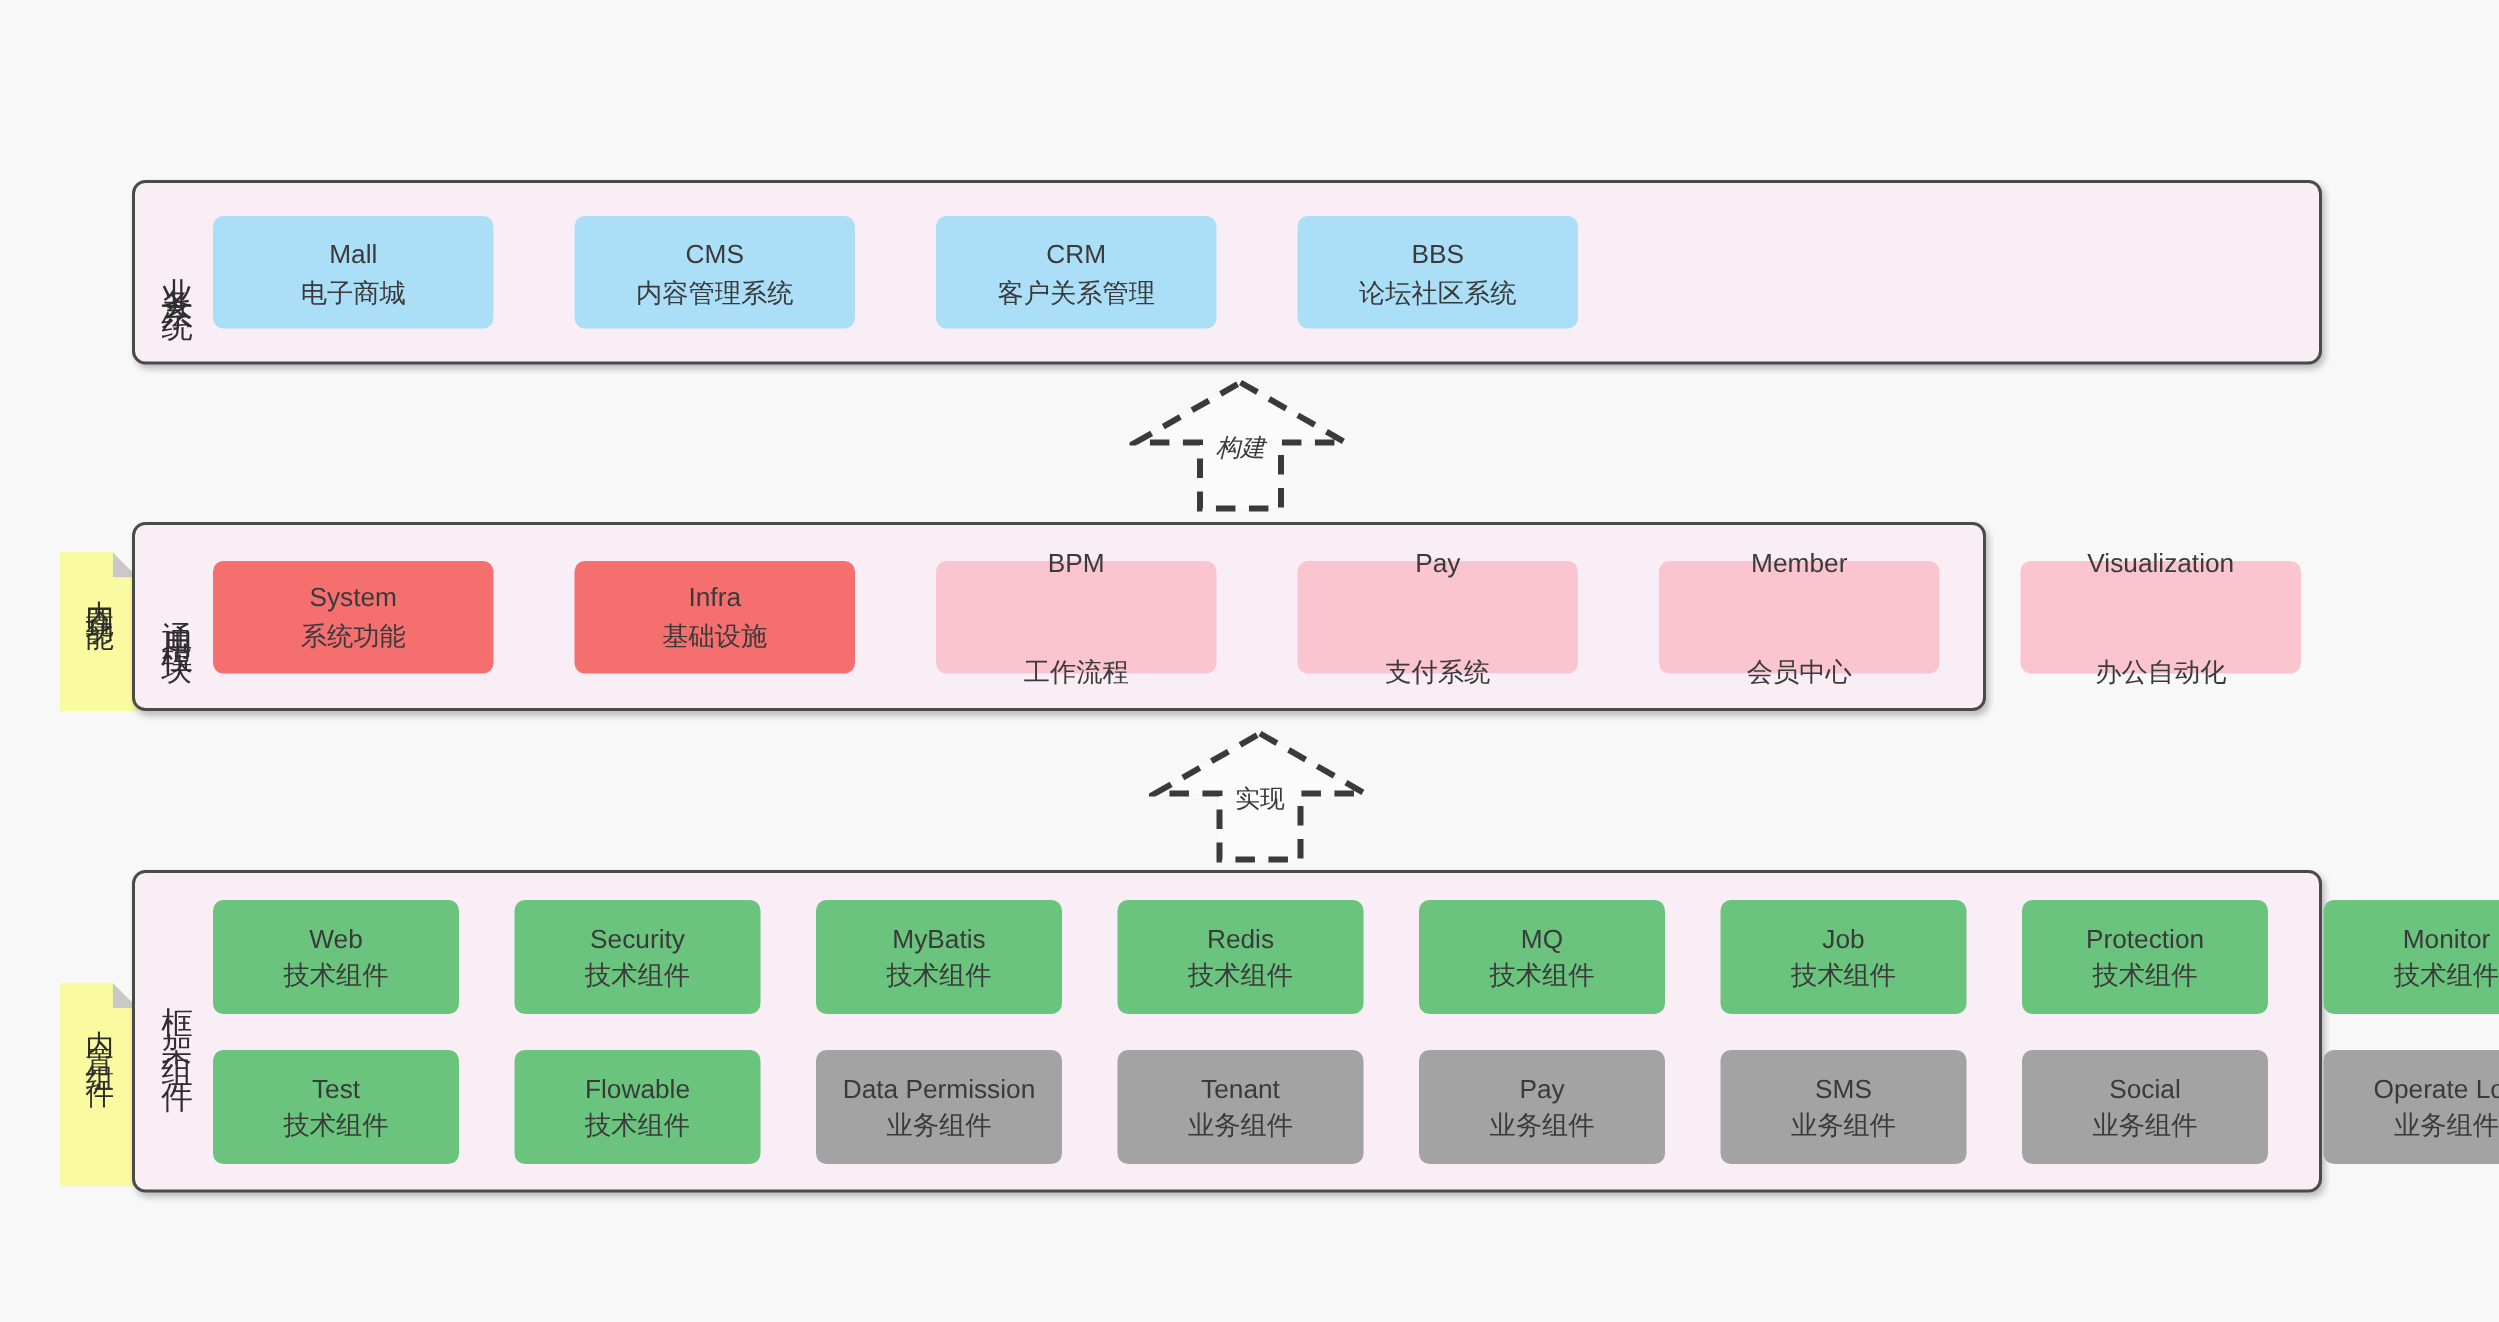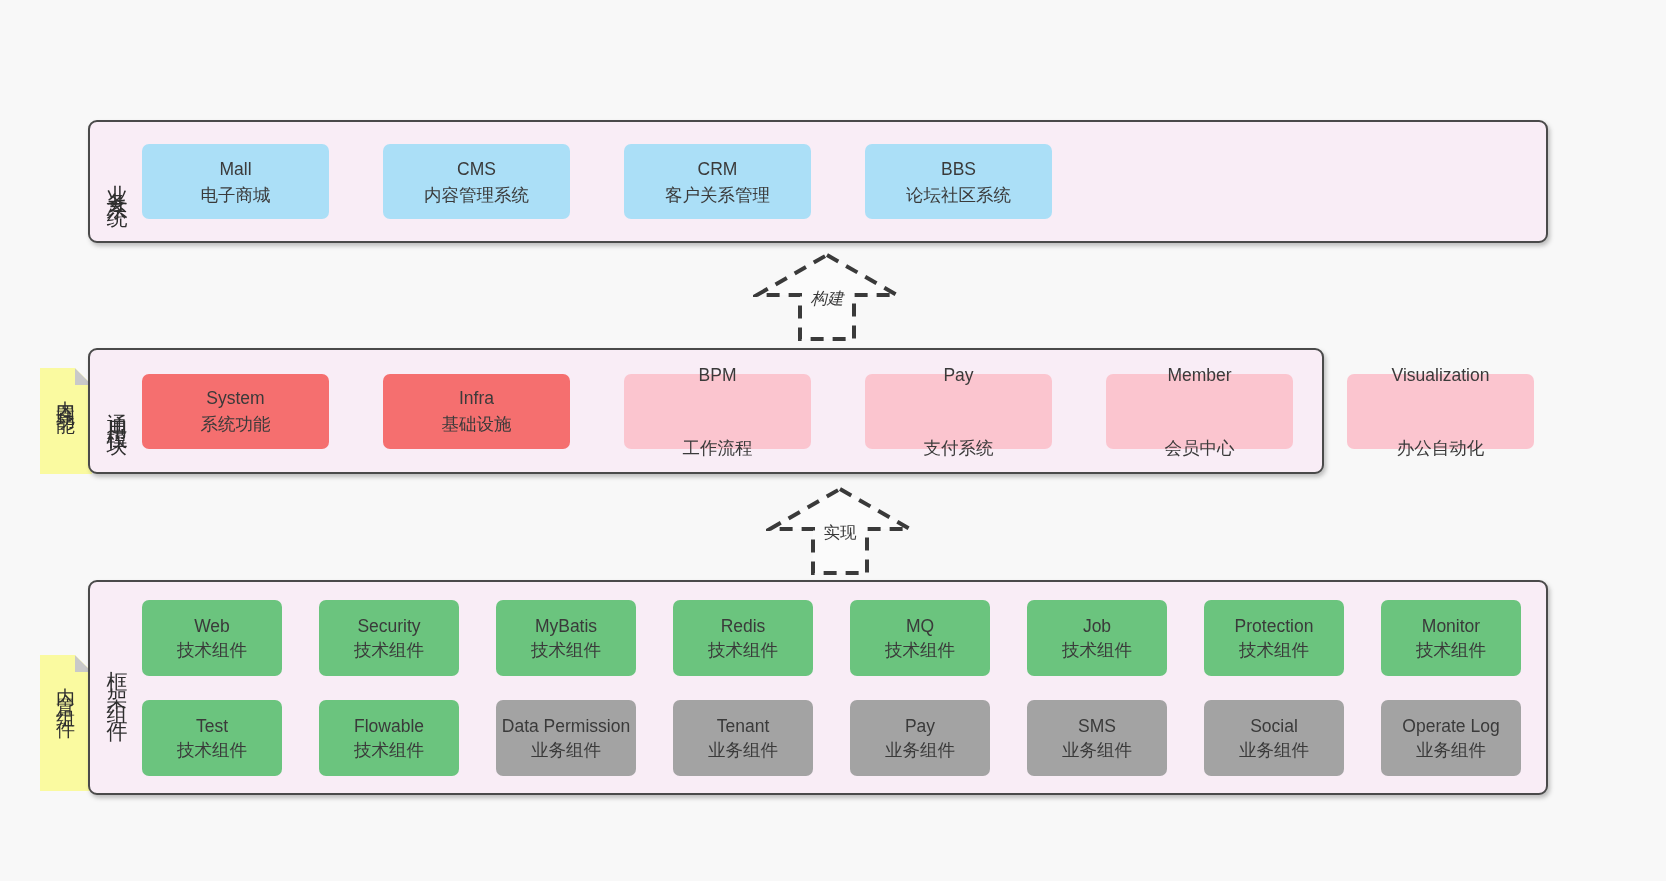--- a/index.html
+++ b/index.html
@@ -27,21 +27,21 @@
   .rows{display:flex;flex-direction:column;gap:24px;margin-left:14px;}
   .rows .boxes{margin-left:0;gap:37px;}
 
   
   .box{
     width:187px;height:75px;border-radius:7px;
     display:flex;flex-direction:column;justify-content:center;align-items:center;
     text-align:center;font-size:17.5px;flex:none;
   }
   .box .t,.box .s{line-height:26px;}
-  .fw .box{width:140px;height:76px;}
+  .fw .box{width:164px;height:76px;}
   .fw .box .t,.fw .box .s{line-height:24px;}
   .blue{background:#abdff7;}
   .red{background:#f56f6f;}
   .pink{background:#fbc5cf;gap:47px;}
   .green{background:#6bc47e;}
   .green-light{background:#a3a3a3;}
 
   
   .note{
     position:absolute;z-index:1;width:52px;background:#fafaa0;

